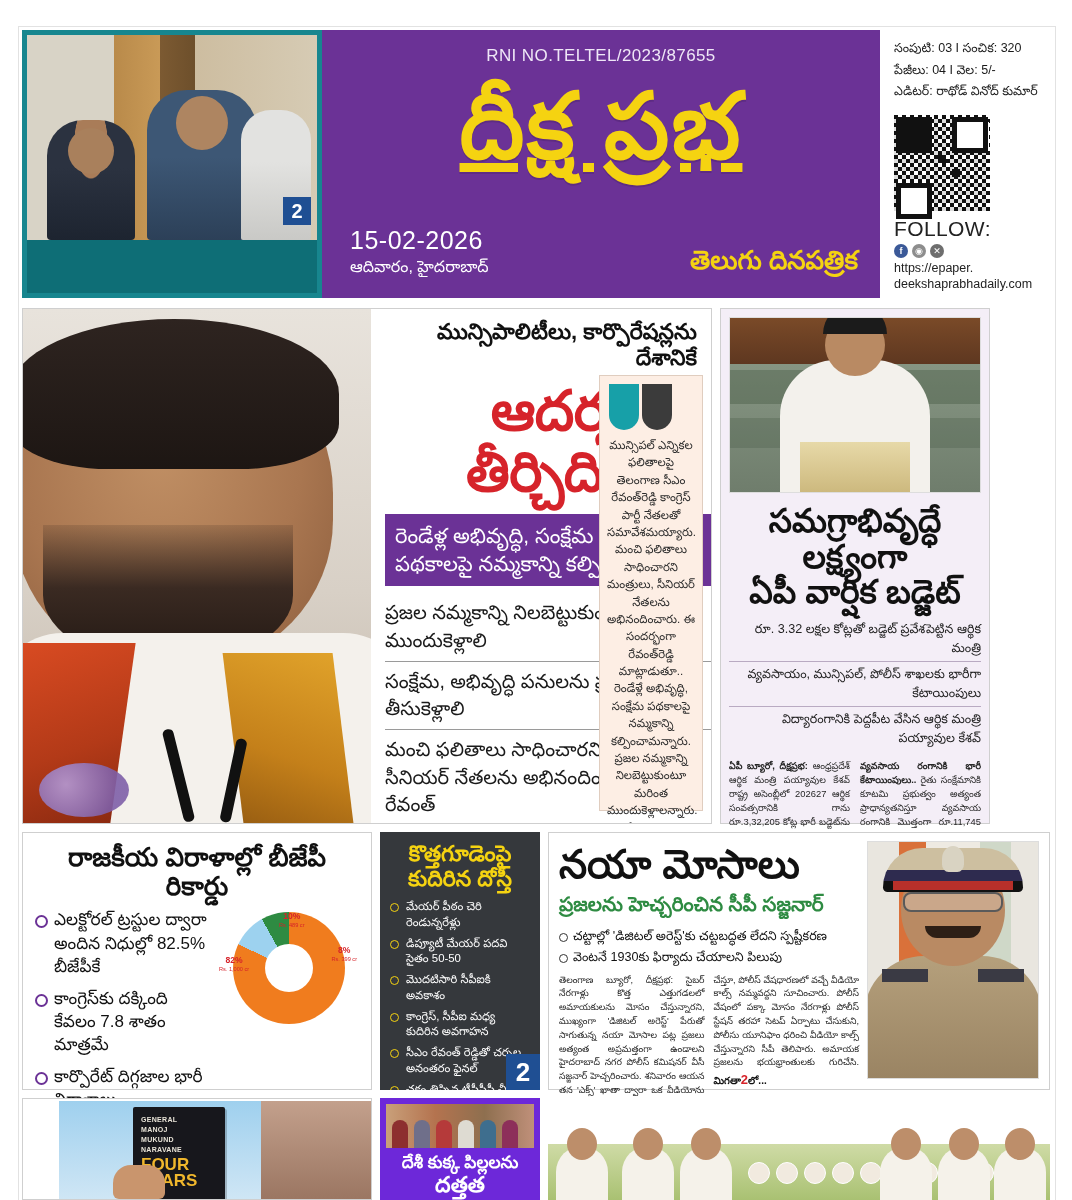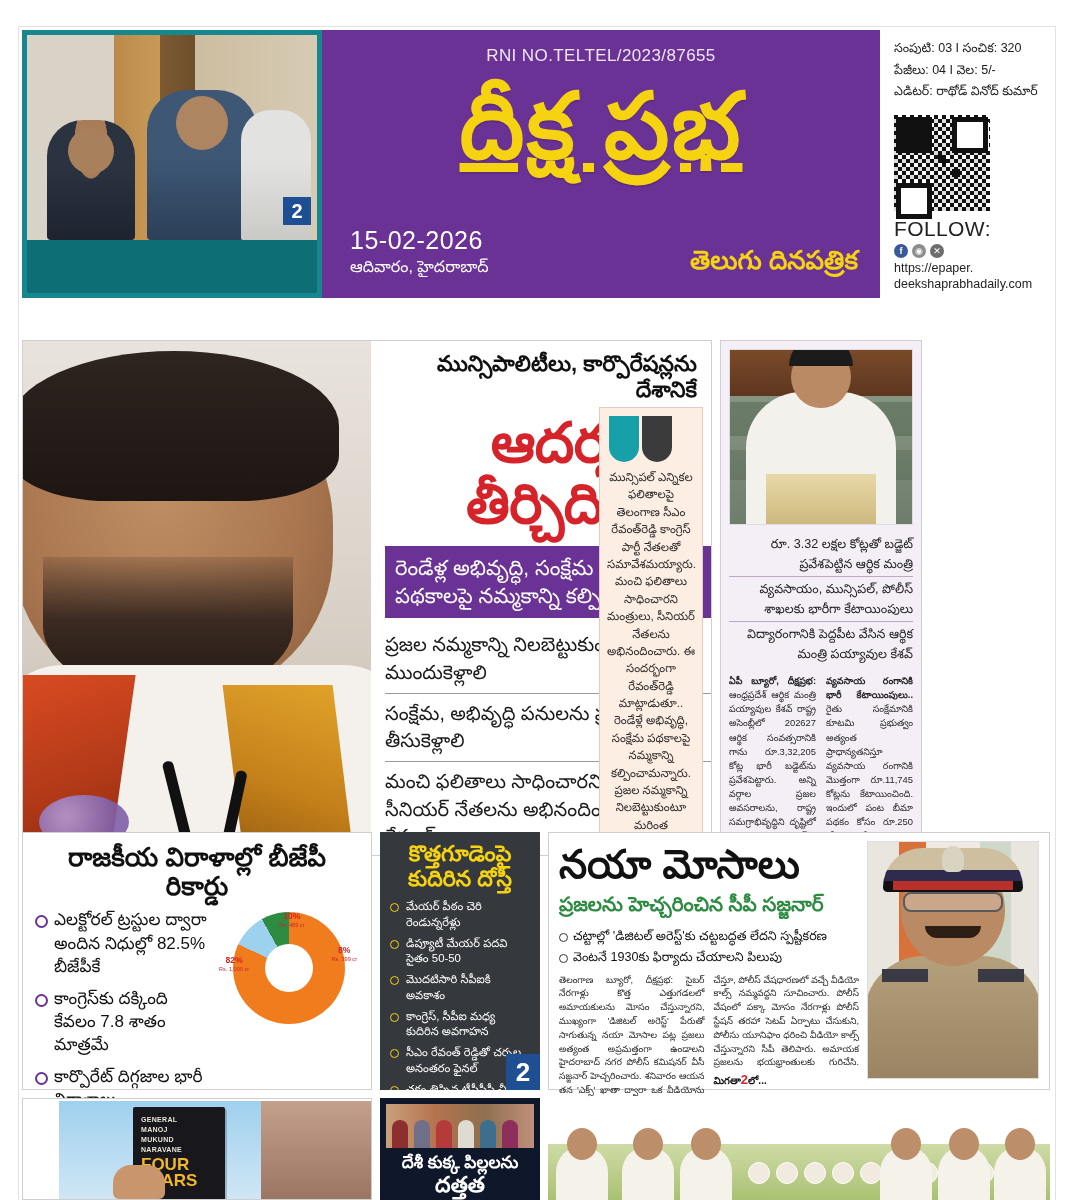--- a/index.html
+++ b/index.html
@@ -71,21 +71,21 @@
   .follow{font-size:21px;color:#222;margin-top:2px;letter-spacing:.4px;}
   .socials{display:flex;gap:4px;margin:3px 0 2px 0;}
   .socials span{width:14px;height:14px;border-radius:50%;display:inline-block;font-size:9px;color:#fff;
                 display:flex;align-items:center;justify-content:center;font-weight:700;}
   .s-fb{background:#3b5998;}
   .s-ig{background:#8d8d8d;}
   .s-x{background:#6e6e6e;}
   .url{font-size:12.5px;color:#222;line-height:1.35;}
 
   
-  .leadrow{position:absolute;left:22px;top:308px;width:900px;height:516px;display:flex;gap:8px;margin-top:32px;}
+  .leadrow{position:absolute;left:22px;top:308px;width:968px;height:516px;display:flex;gap:8px;}
 
   .lead{width:690px;position:relative;border:1px solid #cfcfcf;background:#fff;box-sizing:border-box;overflow:hidden;}
   .lead-photo{position:absolute;left:0;top:0;width:348px;height:514px;overflow:hidden;background:#cdbfb0;}
   .lp-bg{position:absolute;inset:0;background:linear-gradient(180deg,#e8e3dc 0%,#d8d0c6 55%,#bfb4a6 100%);}
   .lp-face{position:absolute;left:-10px;top:26px;width:320px;height:330px;border-radius:48% 48% 44% 44%;
     background:radial-gradient(ellipse at 46% 36%,#c08f64 0%,#a97650 58%,#8a5c3c 100%);}
   .lp-hair{position:absolute;left:-14px;top:10px;width:330px;height:150px;border-radius:50% 50% 30% 30%;
     background:linear-gradient(180deg,#2e2420 0%,#1d1613 100%);}
   .lp-beard{position:absolute;left:20px;top:216px;width:250px;height:140px;border-radius:0 0 50% 50%;
     background:linear-gradient(180deg,rgba(40,28,22,.15) 0%,#3a2a22 45%,#221813 100%);}
@@ -190,21 +190,21 @@
   
   .botrow{position:absolute;left:22px;top:1098px;width:1028px;height:102px;display:flex;gap:8px;}
   .bk{width:350px;border:1px solid #cfcfcf;background:#fff;box-sizing:border-box;position:relative;overflow:hidden;}
   .bk-sky{position:absolute;left:36px;top:2px;right:90px;bottom:0;background:linear-gradient(180deg,#9fd0ee,#cfe6f5);}
   .bk-bld{position:absolute;right:0;top:2px;width:110px;bottom:0;background:linear-gradient(180deg,#c3a08c,#9b7662);}
   .bk-book{position:absolute;left:110px;top:8px;width:92px;height:94px;background:#17171c;border-radius:2px;box-shadow:2px 2px 0 rgba(0,0,0,.2);}
   .bk-t1{position:absolute;left:8px;top:8px;color:#e9e4d8;font-size:7px;line-height:1.45;font-weight:700;letter-spacing:.3px;}
   .bk-t2{position:absolute;left:8px;top:50px;color:#f0b72c;font-size:17px;line-height:.95;font-weight:700;}
   .bk-hand{position:absolute;left:90px;bottom:0;width:52px;height:34px;background:#c9956d;border-radius:18px 18px 6px 6px;}
 
-  .dog{width:160px;background:#0f172a;box-sizing:border-box;padding:6px 6px 0 6px;position:relative;overflow:hidden;}
+  .dog{width:160px;background:#6d28d9;box-sizing:border-box;padding:6px 6px 0 6px;position:relative;overflow:hidden;}
   .dog-img{width:100%;height:44px;background:linear-gradient(90deg,#c9a07a,#b4734f,#8e6f4f,#c0907a);position:relative;overflow:hidden;}
   .dog-img i{position:absolute;bottom:0;width:16px;height:28px;border-radius:8px 8px 0 0;}
   .dog-h{text-align:center;color:#fff;font-size:17px;font-weight:700;margin-top:5px;line-height:1.18;}
   .dog-h2{text-align:center;color:#fff;font-size:22px;font-weight:700;line-height:1.08;}
 
   .banner{flex:1;position:relative;overflow:hidden;background:#fff;}
   .ban-in{position:absolute;left:0;right:0;top:46px;bottom:0;background:linear-gradient(180deg,#cfdba6,#a9c172);}
   .ban-small{position:absolute;top:52%;transform:translateY(-50%);width:20px;height:20px;border-radius:50%;background:#f1eadf;border:1.5px solid #fff;}
   .ban-big{position:absolute;bottom:0;width:52px;height:54px;border-radius:26px 26px 0 0;background:#f5f2ea;}
   .ban-big i{position:absolute;left:50%;transform:translateX(-50%);top:-18px;width:30px;height:32px;border-radius:50%;background:#bd8e6a;}
@@ -308,20 +308,24 @@
     </div>
 
     <div class="apcol">
       <div class="ap-photo">
         <div class="ap-bg"></div>
         <div class="ap-wood"></div>
         <div class="ap-row"></div>
         <div class="ap-row2"></div>
         <div class="ap-person"></div>
         <div class="ap-book"></div>
+      </div>
+      <div class="ap-head">
+        <div>సమగ్రాభివృద్ధే లక్ష్యంగా</div>
+        <div>ఏపీ వార్షిక బడ్జెట్</div>
       </div>
       <div class="ap-sub">
         <div class="r">రూ. 3.32 లక్షల కోట్లతో బడ్జెట్ ప్రవేశపెట్టిన ఆర్థిక మంత్రి</div>
         <div class="r">వ్యవసాయం, మున్సిపల్, పోలీస్ శాఖలకు భారీగా కేటాయింపులు</div>
         <div>విద్యారంగానికి పెద్దపీట వేసిన ఆర్థిక మంత్రి పయ్యావుల కేశవ్</div>
       </div>
       <div class="ap-body">
         <div class="col">
           <span class="lead-in">ఏపీ బ్యూరో, దీక్షప్రభ:</span>
           <span>ఆంధ్రప్రదేశ్ ఆర్థిక మంత్రి పయ్యావుల కేశవ్ రాష్ట్ర అసెంబ్లీలో 202627 ఆర్థిక సంవత్సరానికి గాను రూ.3,32,205 కోట్ల భారీ బడ్జెట్‌ను ప్రవేశపెట్టారు. అన్ని వర్గాల ప్రజల అవసరాలను, రాష్ట్ర సమగ్రాభివృద్ధిని దృష్టిలో ఉంచుకుని ఈ బడ్జెట్‌ను రూపకల్పన చేసినట్టు ఆయన వెల్లడించారు. ఈ వార్షిక బడ్జెట్‌లో సంక్షేమ పథకాలతో పాటు మౌలిక సదుపాయాల కల్పనకు ప్రాధాన్యత ఇచ్చారు.</span>

